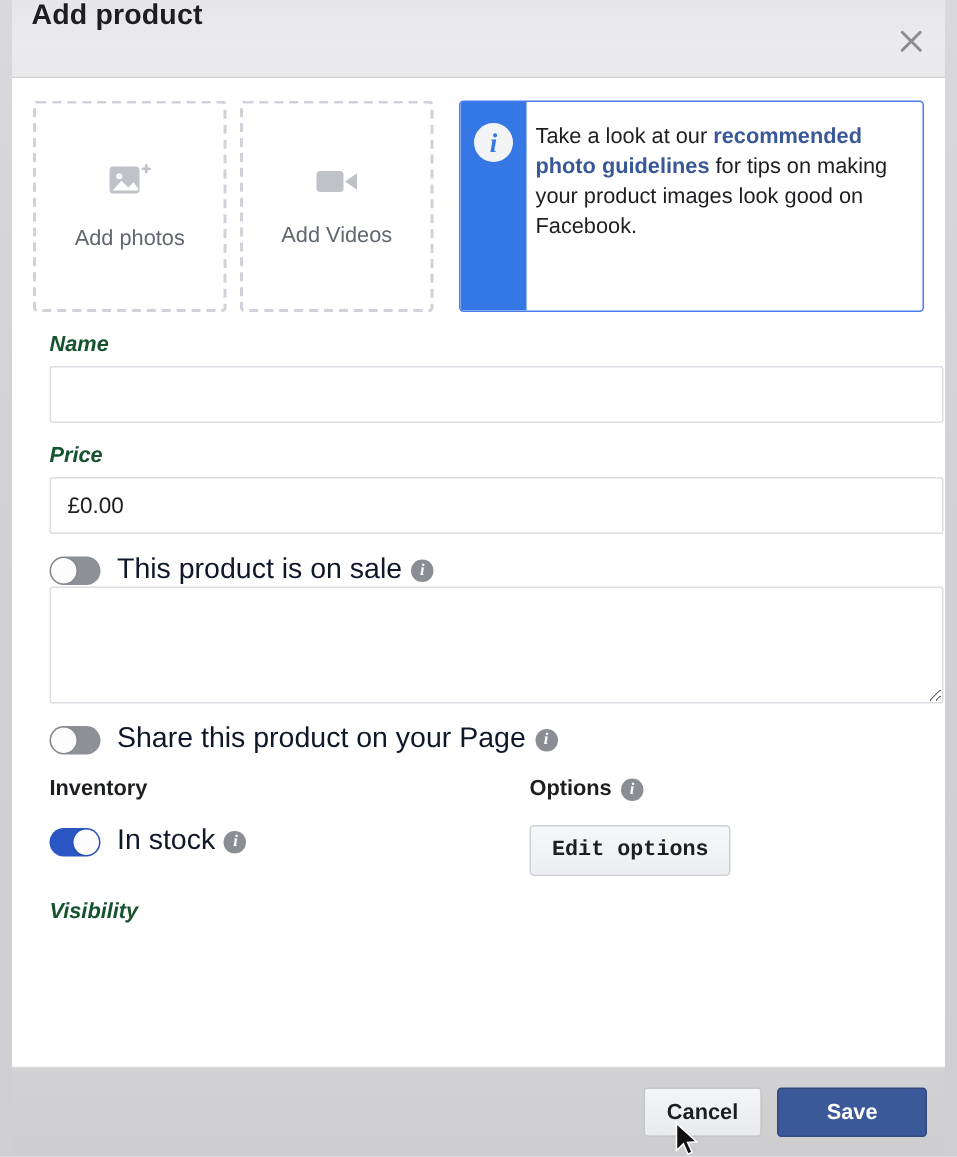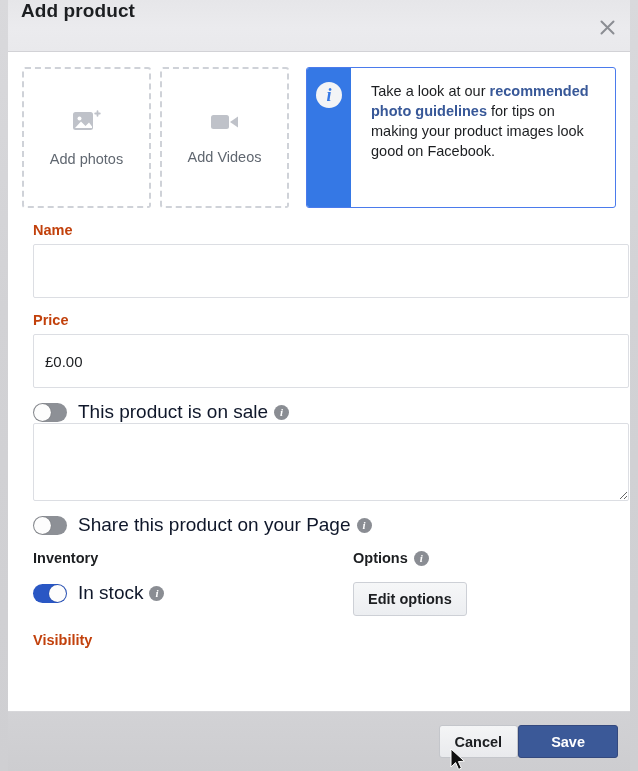--- a/index.html
+++ b/index.html
@@ -93,36 +93,37 @@
     width: 26px; height: 26px; border-radius: 50%;
     background: #f3f4f6;
     color: #3578e5;
     font-family: "Liberation Serif", serif;
     font-size: 18px; font-weight: bold; font-style: italic;
     display: flex; align-items: center; justify-content: center;
     line-height: 1;
   }
   .callout-text {
     flex: 1 1 auto;
-    padding: 13px 14px 10px 20px;
+    padding: 13px 14px 10px 6px;
     font-size: 14.5px; line-height: 20px;
     color: #1c1e21;
   }
   .callout-text a {
     color: #385898; font-weight: bold; text-decoration: none; cursor: pointer;
   }
 
   
   .field-label {
-    font-size: 14.5px; font-weight: bold; color: #c2410c;
+    font-size: 14.5px; font-weight: bold; color: #14532d;
     margin: 14px 0 6px 11px;
+    font-style: italic;
   }
   .text-input {
     display: block;
-    width: 596px; height: 54px;
+    width: 596px; height: 38px;
     margin: 0 0 0 11px;
     border: 1px solid #dcdee3;
     border-radius: 2px;
     background: #fff;
     font-family: "Liberation Sans", sans-serif;
     font-size: 15px; color: #1c1e21;
     padding: 0 11px;
     outline: none;
   }
   textarea.text-input {
@@ -172,21 +173,21 @@
     font-size: 14.5px; font-weight: bold; color: #1c1e21;
     display: flex; align-items: center; margin-bottom: 16px;
   }
   .col-inventory .toggle-row { margin-left: 0; margin-top: 10px; }
 
   .grey-button {
     display: inline-flex; align-items: center; justify-content: center;
     height: 33px; padding: 16px 14px;
     background: linear-gradient(180deg,#f6f7f8 0%, #eceef1 100%);
     border: 1px solid #cdd0d6; border-radius: 3px;
-    font-family: Liberation Sans, sans-serif;
+    font-family: Liberation Mono, monospace;
     font-size: 14.5px; font-weight: bold; color: #1c1e21;
     cursor: pointer;
   }
 
   .visibility-block { margin: 16px 0 0 11px; }
   .visibility-block .field-label { margin: 0 0 6px 0; }
   .select-btn { min-width: 96px; }
   .caret {
     width: 0; height: 0;
     border-left: 5px solid transparent;
@@ -194,21 +195,21 @@
     border-top: 6px solid #1c1e21;
     margin-left: 9px;
   }
 
   
   .dlg-footer {
     flex: 0 0 60px;
     border-top: 1px solid #d7d7da;
     background: linear-gradient(180deg,#d2d2d5 0%, #cdcdd0 100%);
     display: flex; align-items: center; justify-content: flex-end;
-    padding-right: 12px; 
+    padding-right: 12px; gap: 10px;
   }
   .btn-cancel {
     height: 33px; padding: 0 15px;
     background: linear-gradient(180deg,#f4f5f6 0%, #e9eaed 100%);
     border: 1px solid #c4c6cb; border-radius: 3px;
     font-family: "Liberation Sans", sans-serif;
     font-size: 14.5px; font-weight: bold; color: #1c1e21;
     cursor: pointer;
   }
   .btn-save {

